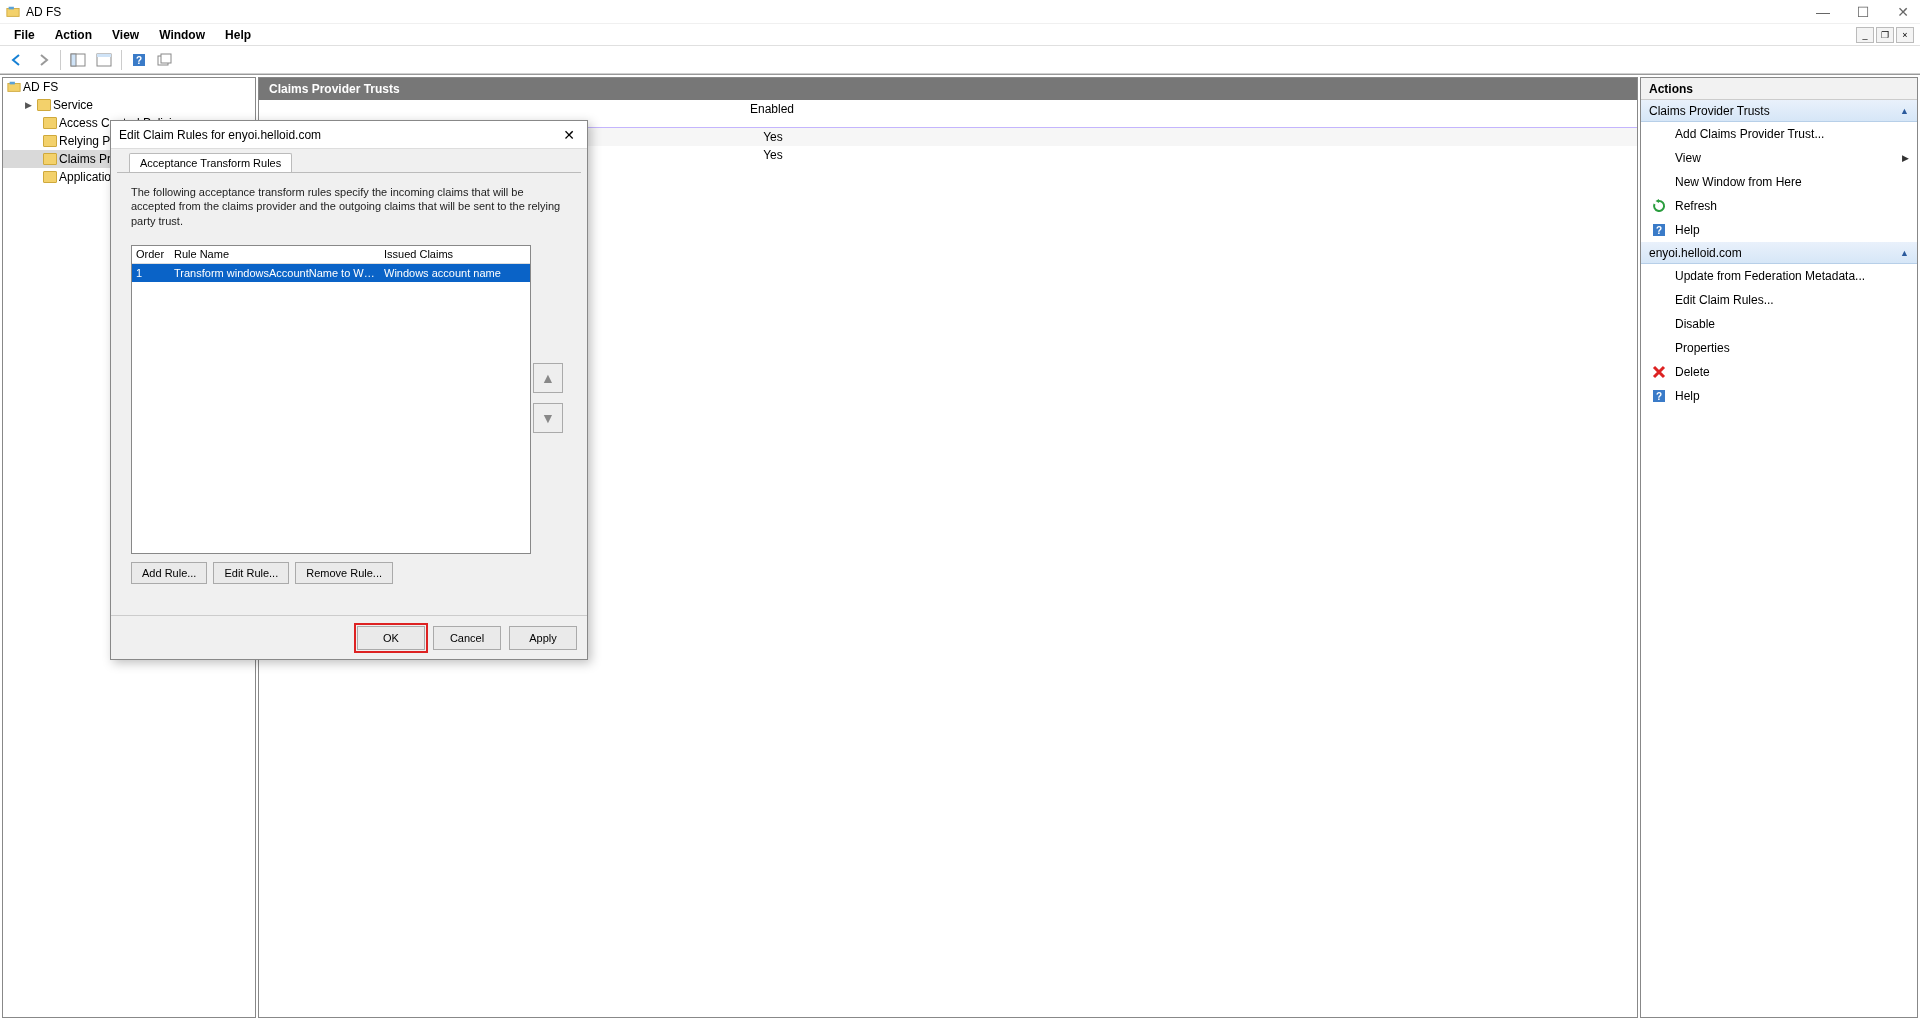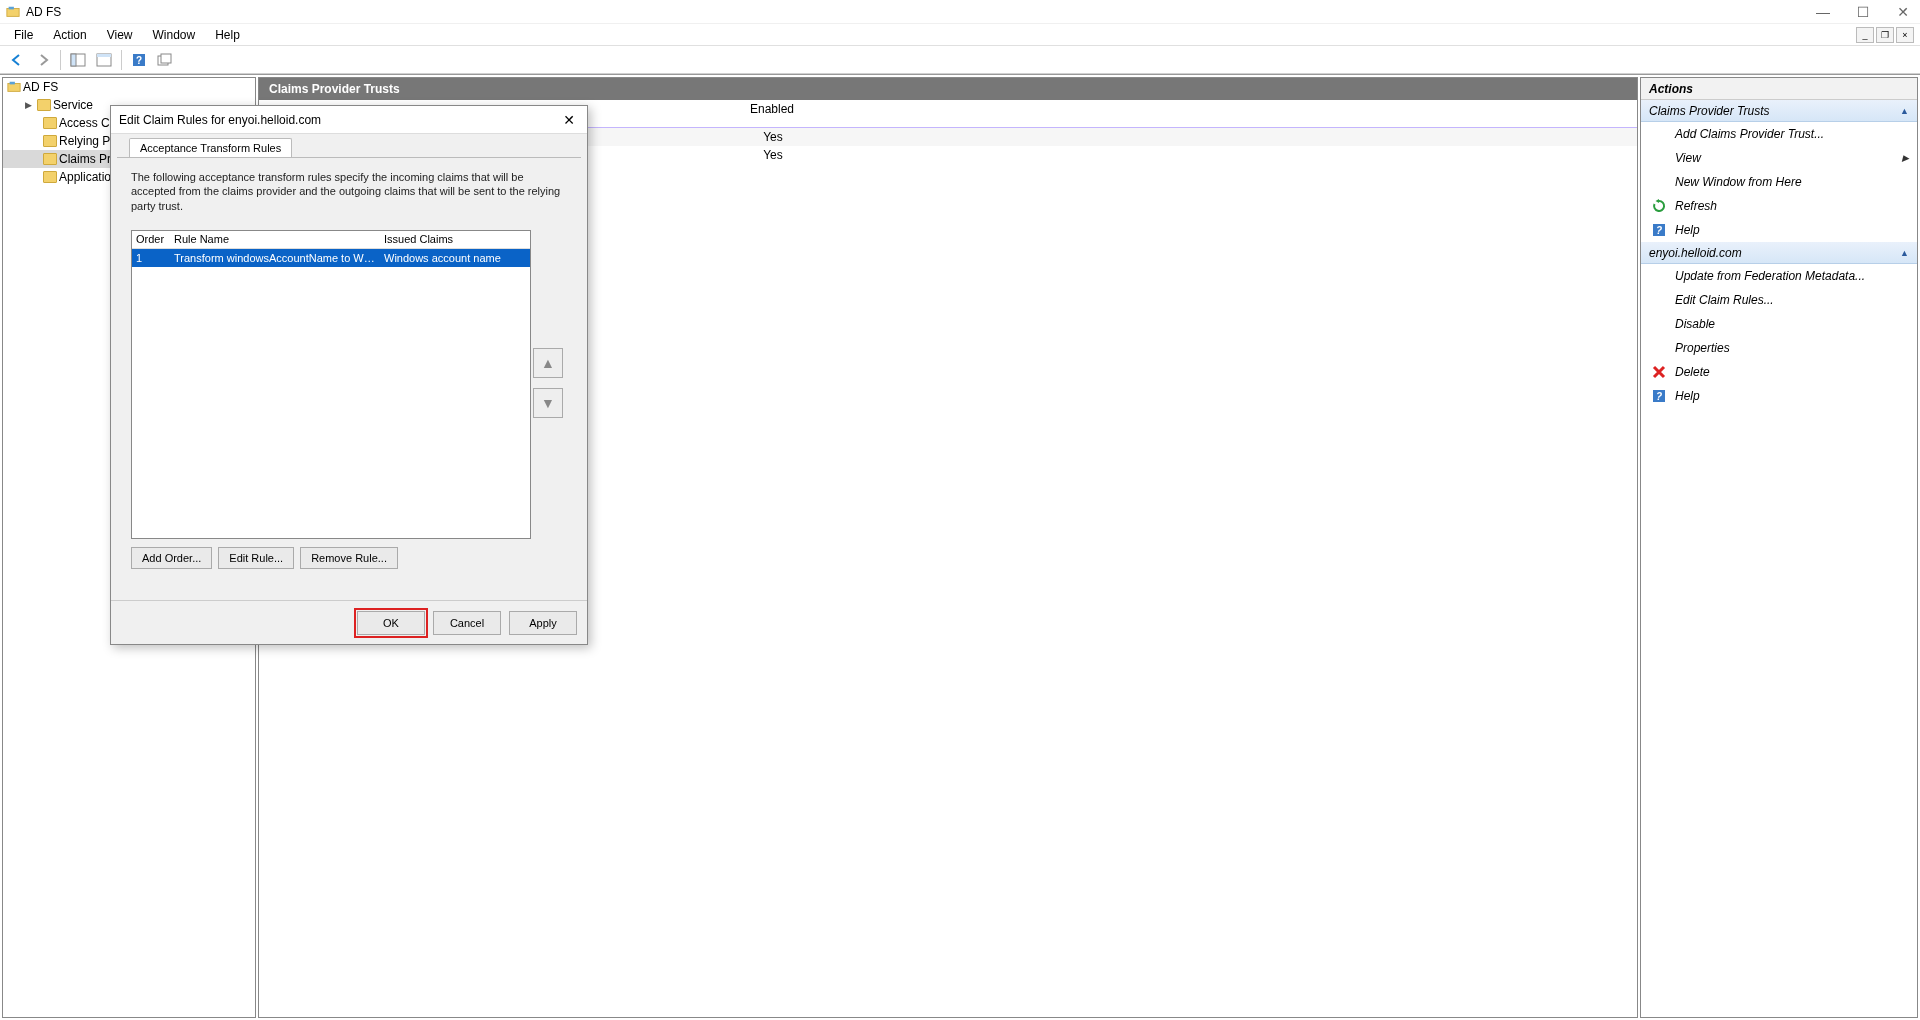--- a/index.html
+++ b/index.html
@@ -28,21 +28,21 @@
   .win-icon { width:14px; height:14px; display:inline-block; }
 
   .menubar {
     height: 22px;
     display: flex;
     align-items: center;
     padding: 0 6px;
     gap: 4px;
     border-bottom: 1px solid #e0e0e0;
   }
-  .menubar span { padding: 2px 8px; }
+  .menubar span { padding: 2px 8px; font-weight: bold; }
   .menubar .mdi-group { margin-left:auto; display:flex; gap:2px; }
   .mdi-btn { width:18px; height:16px; border:1px solid #bbb; background:#f4f4f4; font-size:9px; display:flex; align-items:center; justify-content:center; }
 
   .toolbar {
     height: 28px;
     display: flex;
     align-items: center;
     padding: 2px 6px;
     gap: 4px;
     border-bottom: 1px solid #d0d0d0;
@@ -104,21 +104,20 @@
   .col-name { width:483px; padding-left:8px;}
   .col-enabled { width:62px; }
 
   .actions-pane {
     width:278px;
     border:1px solid #888;
     margin:2px 2px 2px 0;
     background:#fff;
     display:flex;
     flex-direction:column;
-    font-style:italic;
   }
   .actions-title {
     background:#f2f2f2;
     border-bottom:1px solid #ccc;
     padding:4px 8px;
     font-weight:600;
     height:22px;
     display:flex; align-items:center;
   }
   .actions-section {
@@ -139,21 +138,21 @@
     padding:4px 8px 4px 10px;
     height:24px;
   }
   .action-item .ai-icon { width:16px; height:16px; display:flex; align-items:center; justify-content:center; }
   .action-item .arrow-right { margin-left:auto; font-size:9px; color:#333; }
 
   
   .dialog {
     position:absolute;
     left:110px;
-    top:105px;
+    top:120px;
     width:478px;
     height:540px;
     background:#f0f0f0;
     border:1px solid #888;
     box-shadow: 3px 3px 10px rgba(0,0,0,0.25);
     display:flex;
     flex-direction:column;
     z-index:100;
   }
   .dlg-title {
@@ -482,21 +481,21 @@
         <div class="rl-order">1</div>
         <div class="rl-name">Transform windowsAccountName to Win...</div>
         <div class="rl-issued">Windows account name</div>
       </div>
     </div>
     <div class="move-btns">
       <div class="move-btn">▲</div>
       <div class="move-btn">▼</div>
     </div>
     <div class="rule-btns">
-      <div class="rule-btn">Add Order...</div>
+      <div class="rule-btn">Add Rule...</div>
       <div class="rule-btn">Edit Rule...</div>
       <div class="rule-btn">Remove Rule...</div>
     </div>
   </div>
   <div class="dlg-footer">
     <div class="dlg-btn ok">OK</div>
     <div class="dlg-btn">Cancel</div>
     <div class="dlg-btn">Apply</div>
   </div>
 </div>

